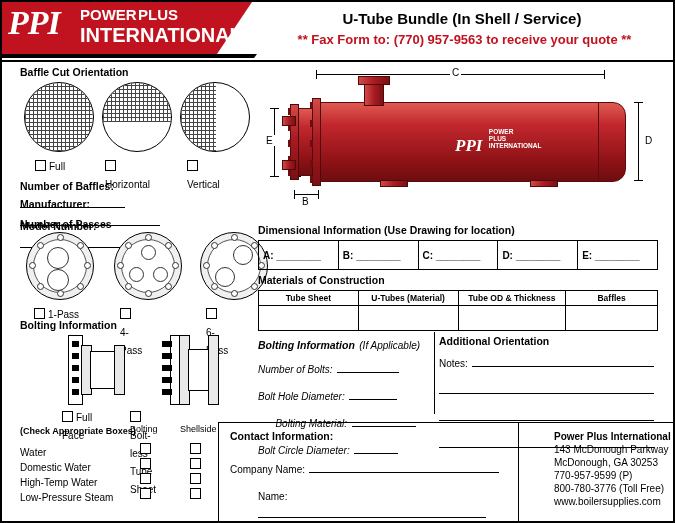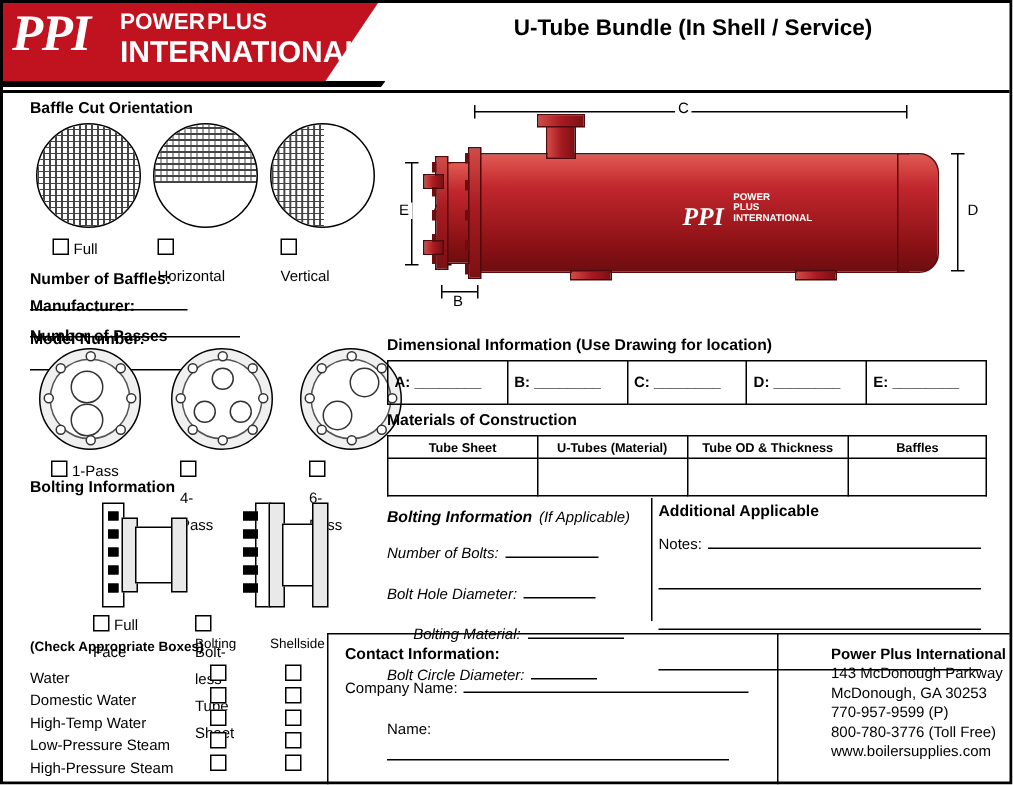--- a/index.html
+++ b/index.html
@@ -180,20 +180,21 @@
   <div class="header">
     <div class="logo-wrap">
       <div class="logo-red"></div>
       <div class="logo-bar"></div>
       <div class="logo-ppi">PPI</div>
       <div class="logo-power">POWER</div>
       <div class="logo-plus">PLUS</div>
       <div class="logo-intl">INTERNATIONAL</div>
     </div>
     <div class="title">U-Tube Bundle (In Shell / Service)</div>
+    <div class="subtitle">** Fax Form to: (770) 957-9563 to receive your quote **</div>
   </div>
   <div class="hr-main"></div>
 
   <div class="baffle-sec">
     <div class="sec-title">Baffle Cut Orientation</div>
 
     <div class="circle" style="left:4px;top:16px;">
       <div class="hatch-full"></div>
     </div>
     <div class="circle" style="left:82px;top:16px;">
@@ -434,21 +435,21 @@
     </div>
     <div style="margin-top:9px;">
       <span class="lbl">Bolt Circle Diameter:</span>
       <span class="line" style="width:44px;"></span>
     </div>
   </div>
 
   <div class="vline" style="left:432px;top:330px;height:82px;"></div>
 
   <div style="position:absolute;left:437px;top:333px;width:220px;">
-    <div class="sec-title">Additional Applicable</div>
+    <div class="sec-title">Additional Orientation</div>
     <div style="margin-top:6px;">
       <span class="lbl">Notes:</span>
       <span class="line" style="width:182px;"></span>
     </div>
     <div style="margin-top:9px;"><span class="line" style="width:215px;"></span></div>
     <div style="margin-top:9px;"><span class="line" style="width:215px;"></span></div>
     <div style="margin-top:9px;"><span class="line" style="width:215px;"></span></div>
   </div>
 
   <div class="hline" style="left:216px;top:420px;width:455px;"></div>
@@ -474,31 +475,26 @@
       <div style="position:relative;height:15px;">
         <span class="lbl">High-Temp Water</span>
         <span class="box" style="position:absolute;left:120px;top:1px;"></span>
         <span class="box" style="position:absolute;left:170px;top:1px;"></span>
       </div>
       <div style="position:relative;height:15px;">
         <span class="lbl">Low-Pressure Steam</span>
         <span class="box" style="position:absolute;left:120px;top:1px;"></span>
         <span class="box" style="position:absolute;left:170px;top:1px;"></span>
       </div>
-      <div style="position:relative;height:15px;">
-        <span class="lbl">High-Pressure Steam</span>
-        <span class="box" style="position:absolute;left:120px;top:1px;"></span>
-        <span class="box" style="position:absolute;left:170px;top:1px;"></span>
-      </div>
     </div>
   </div>
 
   <div style="position:absolute;left:228px;top:428px;width:280px;">
     <div class="sec-title">Contact Information:</div>
-    <div style="margin-top:7px;">
+    <div style="margin-top:17px;">
       <span class="lbl">Company Name:</span>
       <span class="line" style="width:190px;"></span>
     </div>
     <div style="margin-top:9px;margin-left:28px;">
       <span class="lbl">Name:</span>
       <span class="line" style="width:228px;"></span>
     </div>
     <div style="margin-top:9px;">
       <span class="lbl">Phone:</span>
       <span class="line" style="width:226px;"></span>

